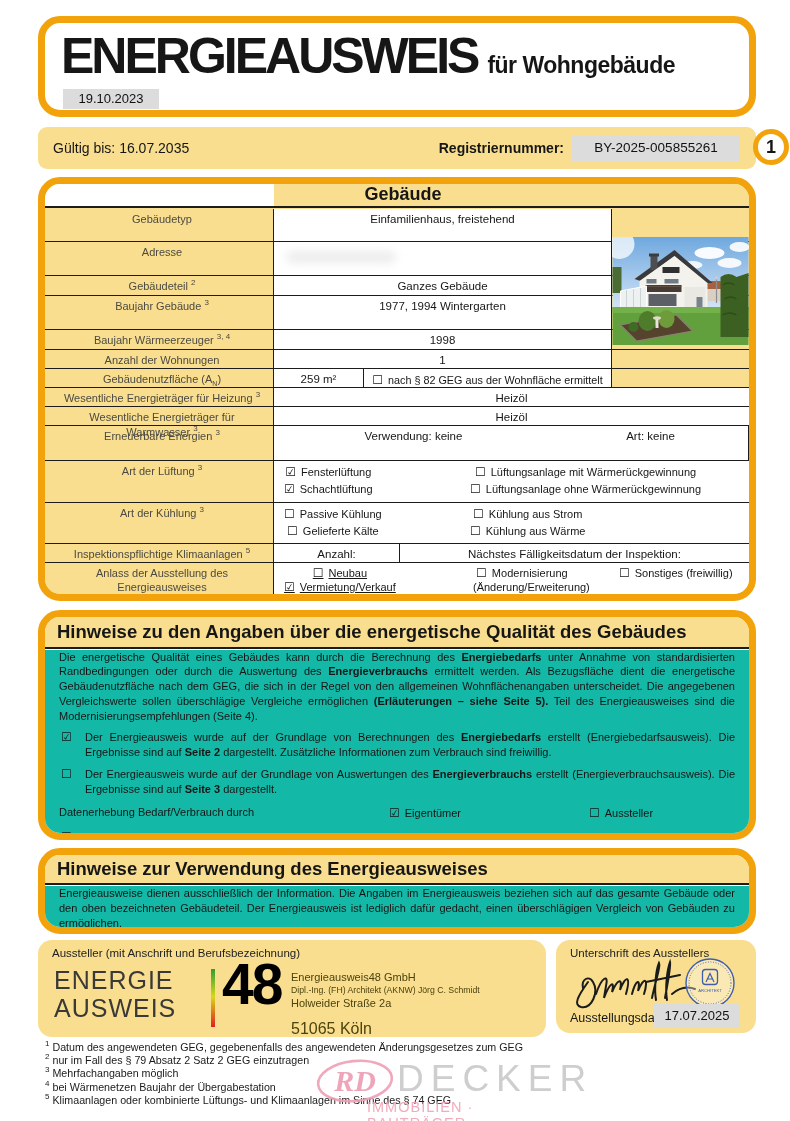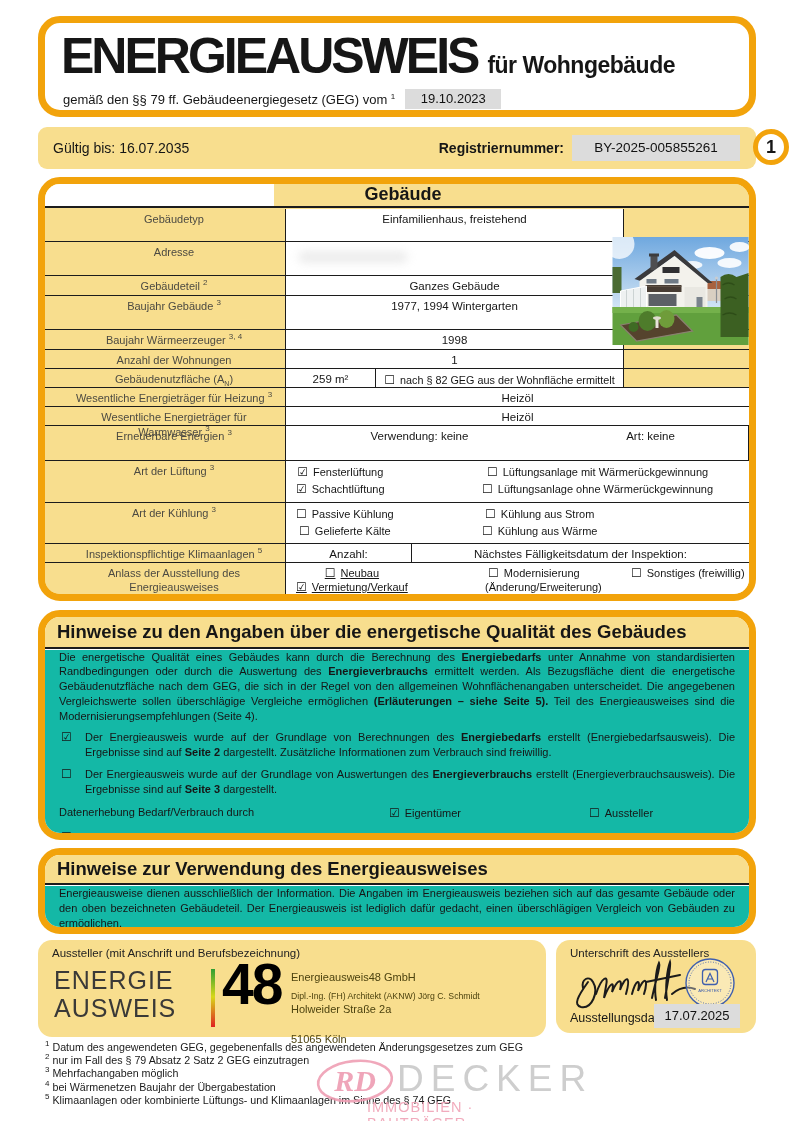--- a/index.html
+++ b/index.html
@@ -32,21 +32,21 @@
   .badge{position:absolute;left:753px;top:129px;width:36px;height:36px;border-radius:50%;
          background:#fff;border:5px solid var(--o);box-sizing:border-box;z-index:5;
          font-size:18px;font-weight:bold;text-align:center;line-height:26px;}
 
   
   .sec-inner{position:absolute;inset:0;background:var(--y);}
   .sec-title{position:relative;height:22px;border-bottom:2.5px solid var(--line);background:var(--y);}
   .sec-title .patch{position:absolute;left:0;top:0;width:229px;height:100%;background:#fff;}
   .sec-title .t{position:relative;z-index:1;font-size:18px;font-weight:bold;padding-left:12px;line-height:21px;}
   .g-rows{position:absolute;left:0;right:0;top:24.5px;bottom:0;display:flex;flex-direction:column;}
-  .row{display:flex;box-sizing:border-box;border-bottom:1px solid var(--line);padding-left:12px;}
+  .row{display:flex;box-sizing:border-box;border-bottom:1px solid var(--line);}
   .row:last-child{border-bottom:none;}
   .lab{width:229px;box-sizing:border-box;border-right:1px solid var(--line);
        padding:3px 6px 0 12px;font-size:11px;color:var(--lab);line-height:1.3;}
   .val{background:#fff;box-sizing:border-box;padding:3px 8px 0;font-size:11.5px;line-height:1.35;}
   .val.short{width:338px;border-right:1px solid var(--line);}
   .val.full{flex:1;}
   .val.rel{position:relative;}
   .mk{font-size:12px;margin-right:5px;}
   .cbline{line-height:17px;font-size:11px;white-space:nowrap;}
   .photo{position:absolute;left:567px;top:53px;width:137px;height:108px;z-index:2;}
@@ -68,23 +68,23 @@
   .ybox{position:absolute;background:var(--y);border-radius:14px;}
   .ybox .cap{position:absolute;left:14px;top:7px;font-size:11.5px;color:#222;}
   .logo-words{position:absolute;left:16px;top:27px;font-size:25px;color:#3a3937;
               letter-spacing:1px;line-height:1.1;font-weight:400;}
   .logo-bar{position:absolute;left:173px;top:29px;width:4px;height:58px;
             background:linear-gradient(#2f9e33,#d8d818 48%,#e02020);}
   .logo-num{position:absolute;left:184px;top:16px;font-size:57px;font-weight:600;
             letter-spacing:-2px;color:#000000;line-height:1;}
   .addr{position:absolute;left:253px;top:31px;color:#4d430f;font-weight:normal;}
   .addr .a1{font-size:11px;}
-  .addr .a2{font-size:8.7px;margin-top:8px;}
+  .addr .a2{font-size:8.7px;margin-top:2px;}
   .addr .a3{font-size:11px;margin-top:2px;}
-  .addr .a4{font-size:11px;margin-top:18px;}
+  .addr .a4{font-size:16px;margin-top:11px;}
   .sig-date-label{position:absolute;left:14px;top:71px;font-size:12.5px;}
   .sig-date-box{position:absolute;left:98px;top:64px;width:86px;height:24px;line-height:24px;font-size:13px;}
 
   
   .fns{position:absolute;left:45px;top:1041px;font-size:10.7px;line-height:13.2px;color:#1a1a1a;}
   .fns div{white-space:nowrap;}
 
   
   .wm{position:absolute;left:315px;top:1052px;width:260px;height:70px;opacity:.9;pointer-events:none;}
   .wm .name{position:absolute;left:82px;top:6px;font-size:37px;font-weight:500;
@@ -95,21 +95,20 @@
 <body>
 
 <div class="page">
 
   <div class="obox" style="left:38px;top:16px;width:718px;height:101px;">
     <div class="h-title">
       <span class="h-big">ENERGIEAUSWEIS</span>
       <span class="h-small">für Wohngebäude</span>
     </div>
     <div class="h-law">
-      <span><span>gemäß den §§ 79 ff. Gebäudeenergiegesetz (GEG) vom</span>&nbsp;<sup>1</sup></span>
       <span class="gbox">19.10.2023</span>
     </div>
   </div>
 
   <div class="vbar">
     <span class="left"><span>Gültig bis:</span>&nbsp;<span>16.07.2035</span></span>
     <span class="rgt">
       <b>Registriernummer:</b>
       <span class="gbox">BY-2025-005855261</span>
     </span>

